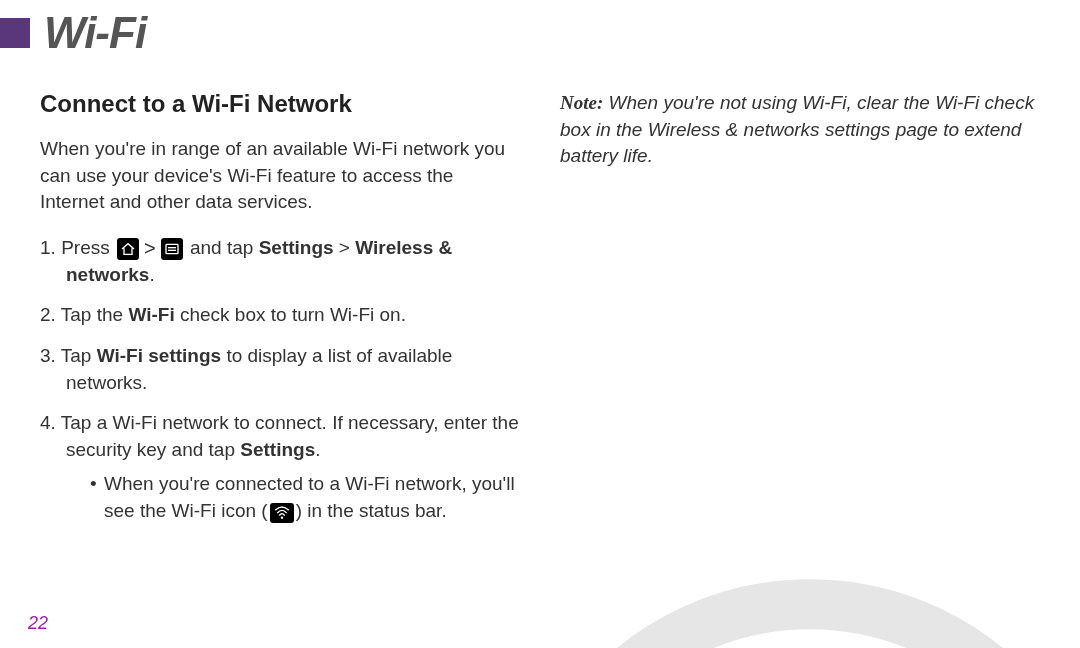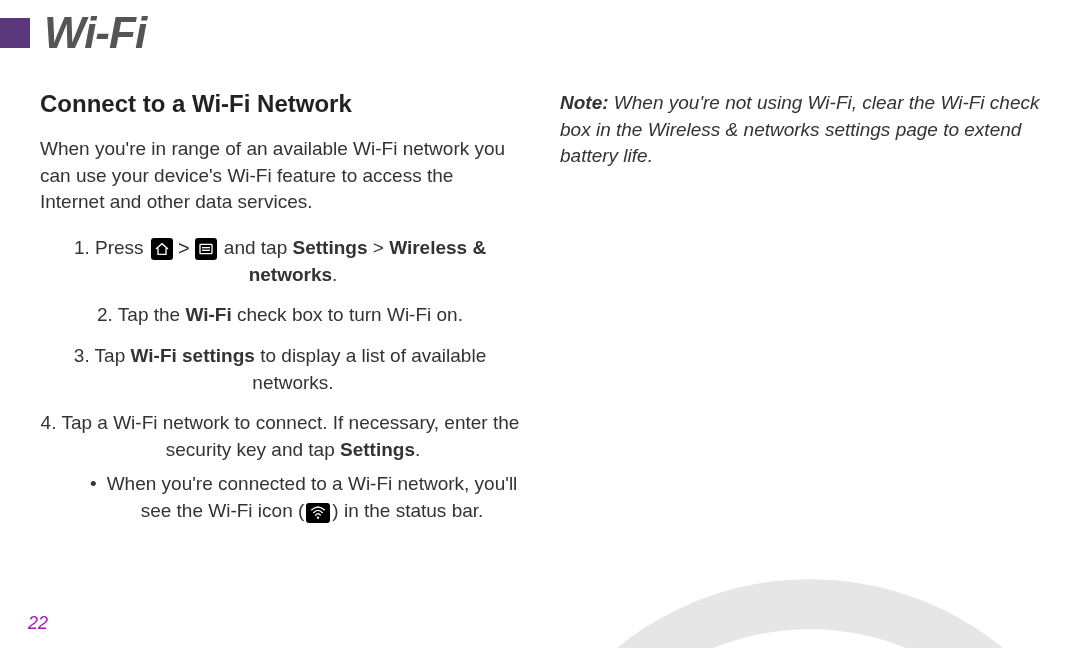--- a/index.html
+++ b/index.html
@@ -62,21 +62,20 @@
       counter-reset: step;
     }
     ol.steps > li {
       counter-increment: step;
       font-size: 19px;
       line-height: 1.4;
       color: #333;
       padding-left: 26px;
       text-indent: -26px;
       margin-bottom: 14px;
-      text-align: center;
     }
     ol.steps > li::before {
       content: counter(step) ". ";
     }
     .bullet-sub {
       list-style: none;
       padding-left: 24px;
       margin-top: 8px;
       text-indent: 0;
     }
@@ -122,21 +121,21 @@
       border-radius: 3px;
       vertical-align: -3px;
       margin: 0 2px;
     }
     .wifi-status-icon svg { width: 16px; height: 14px; }
     .note {
       font-size: 19px;
       line-height: 1.4;
       color: #333;
     }
-    .note-label { font-style: italic; font-weight: bold; }
+    .note-label { font-style: italic; font-weight: bold; font-family: Liberation Serif, serif; }
     .note-body { font-style: italic; }
     .wifi-graphic {
       position: absolute;
       right: -20px;
       bottom: -280px;
       width: 500px;
       height: 500px;
     }
     .page-number {
       position: absolute;

